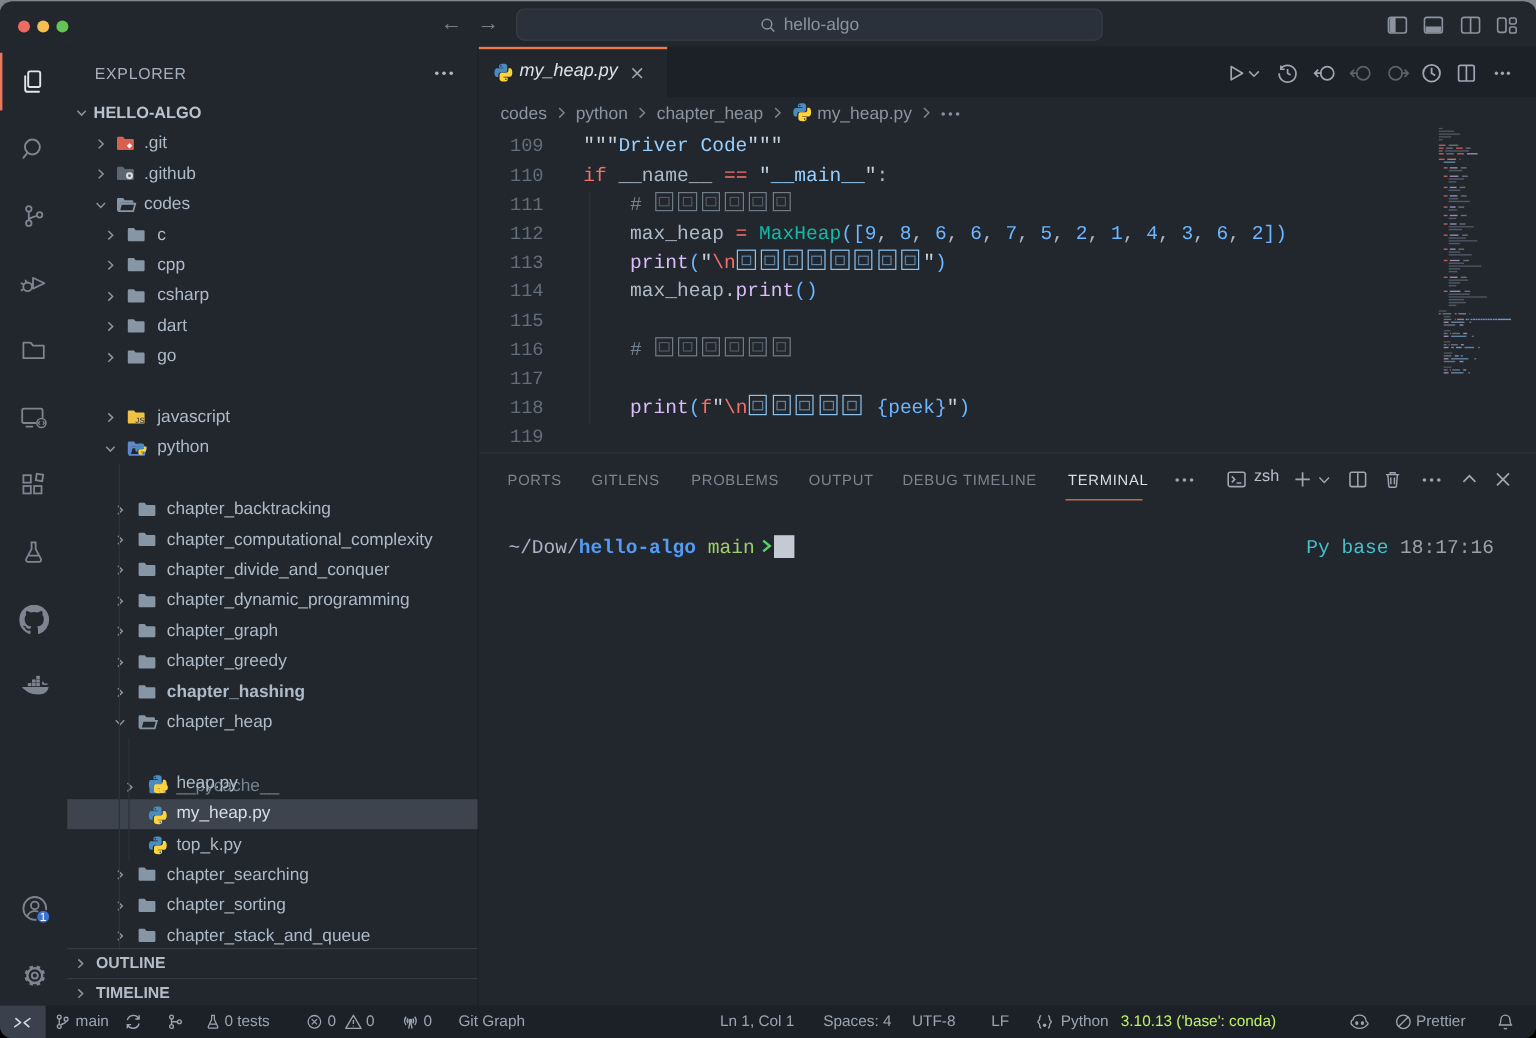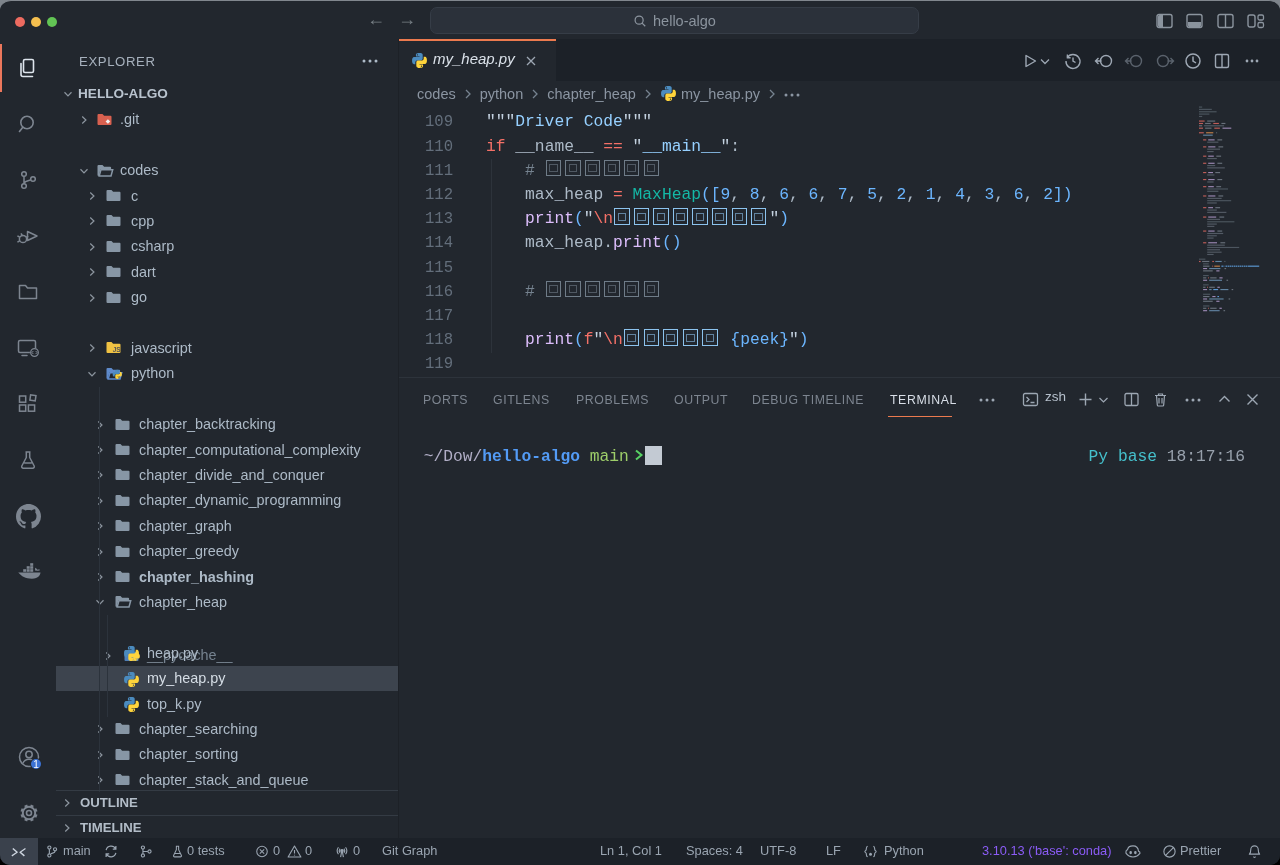--- a/index.html
+++ b/index.html
@@ -207,20 +207,35 @@
             <path d="M6 4 l4.2 4 L6 12" stroke="#8b949e" stroke-width="1.4" fill="none"></path>
           </svg>
         </span>
         <span class="ic" style="left:40px;">
           <svg width="17" height="16" viewBox="0 0 17 16">
             <path d="M1.5 3 a1 1 0 0 1 1-1 h4 l1.6 1.8 h6.4 a1 1 0 0 1 1 1 V12 a1 1 0 0 1 -1 1 h-12 a1 1 0 0 1 -1-1 Z" fill="#d8604f"></path>
             <path d="M11.9 7.2 l2.3 2.3 -2.3 2.3 -2.3 -2.3 Z" fill="#f0f0f0"></path>
           </svg>
         </span>
         <span class="lbl" style="left:64px;">.git</span>
+      </div>
+    <div class="row" style="top:93.7px;">
+        <span class="chev" style="left:21px;">
+          <svg class="chevq" width="14" height="14" viewBox="0 0 16 16">
+            <path d="M6 4 l4.2 4 L6 12" stroke="#8b949e" stroke-width="1.4" fill="none"></path>
+          </svg>
+        </span>
+        <span class="ic" style="left:40px;">
+          <svg width="17" height="16" viewBox="0 0 17 16">
+            <path d="M1.5 3 a1 1 0 0 1 1-1 h4 l1.6 1.8 h6.4 a1 1 0 0 1 1 1 V12 a1 1 0 0 1 -1 1 h-12 a1 1 0 0 1 -1-1 Z" fill="#5c6670"></path>
+            <circle cx="11.9" cy="9.5" r="2.9" fill="#dadfe5"></circle>
+            <circle cx="11.9" cy="9.5" r="1.2" fill="#5c6670"></circle>
+          </svg>
+        </span>
+        <span class="lbl" style="left:64px;">.github</span>
       </div>
     <div class="row" style="top:119.1px;">
         <span class="chev" style="left:21px;">
           <svg class="chevq" width="14" height="14" viewBox="0 0 16 16">
             <path d="M4 6 l4 4.2 L12 6" stroke="#8b949e" stroke-width="1.4" fill="none"></path>
           </svg>
         </span>
         <span class="ic" style="left:40px;">
           <svg width="18" height="16" viewBox="0 0 18 16">
             <path d="M1.5 3 a1 1 0 0 1 1-1 h4 l1.6 1.8 h6 a1 1 0 0 1 1 1 V6 H4.5 L2.8 13 h-.3 a1 1 0 0 1 -1-1 Z" fill="#8796a5"></path>
@@ -941,21 +956,21 @@
     <div class="sbt" style="left:686px;color:#9aa5b1;">Spaces: 4</div>
     <div class="sbt" style="left:760px;color:#9aa5b1;">UTF-8</div>
     <div class="sbt" style="left:826px;color:#9aa5b1;">LF</div>
     <div style="position:absolute;left:862px;top:6px;">
         <svg width="17" height="15" viewBox="0 0 17 16">
           <path d="M5.5 2.5 c-2 0 -1 2.5 -1.7 3.8 -.4 .8 -1.3 .9 -1.3 1.7 s.9 .9 1.3 1.7 c.7 1.3 -.3 3.8 1.7 3.8 M11.5 2.5 c2 0 1 2.5 1.7 3.8 .4 .8 1.3 .9 1.3 1.7 s-.9 .9 -1.3 1.7 c-.7 1.3 .3 3.8 -1.7 3.8" fill="none" stroke="#9aa5b1" stroke-width="1.2"></path>
           <circle cx="8.5" cy="11" r="1.6" fill="#9aa5b1"></circle>
         </svg>
       </div>
     <div class="sbt" style="left:884px;color:#9aa5b1;">Python</div>
-    <div class="sbt" style="left:982px;color:#8b5cf6;">3.10.13 ('base': conda)</div>
+    <div class="sbt" style="left:934px;color:#bef264;">3.10.13 ('base': conda)</div>
     <div style="position:absolute;left:1124px;top:6px;">
         <svg width="18" height="15" viewBox="0 0 18 16">
           <path d="M9 2 c-3.5 0-5.5 1.8-5.9 4.2 -.9 .2-1.6 .9-1.6 2v1.6 c1.8 2.6 4.6 4 7.5 4 s5.7-1.4 7.5-4 V9.8 c0-1.1-.7-1.8-1.6-2 C14.5 3.8 12.5 2 9 2z" fill="none" stroke="#9aa5b1" stroke-width="1.2"></path>
           <rect x="5.2" y="7.5" width="2.6" height="3.4" rx="1.2" fill="#9aa5b1"></rect>
           <rect x="10.2" y="7.5" width="2.6" height="3.4" rx="1.2" fill="#9aa5b1"></rect>
         </svg>
       </div>
     <div style="position:absolute;left:1162px;top:6px;">
         <svg width="15" height="15" viewBox="0 0 16 16">
           <circle cx="8" cy="8" r="6" fill="none" stroke="#9aa5b1" stroke-width="1.2"></circle>

